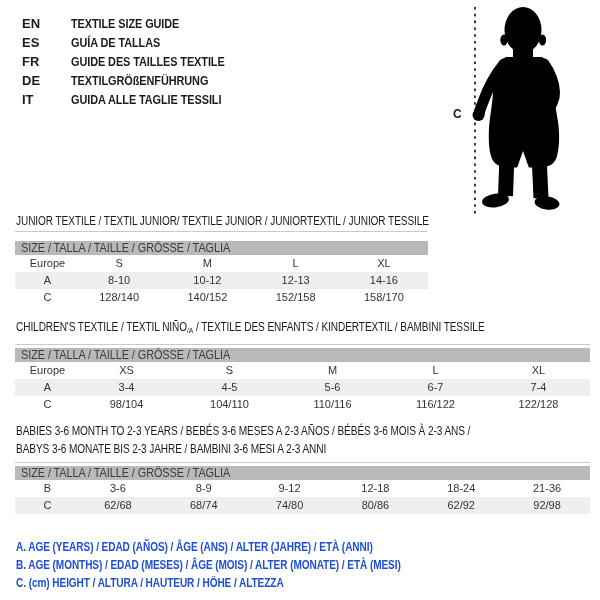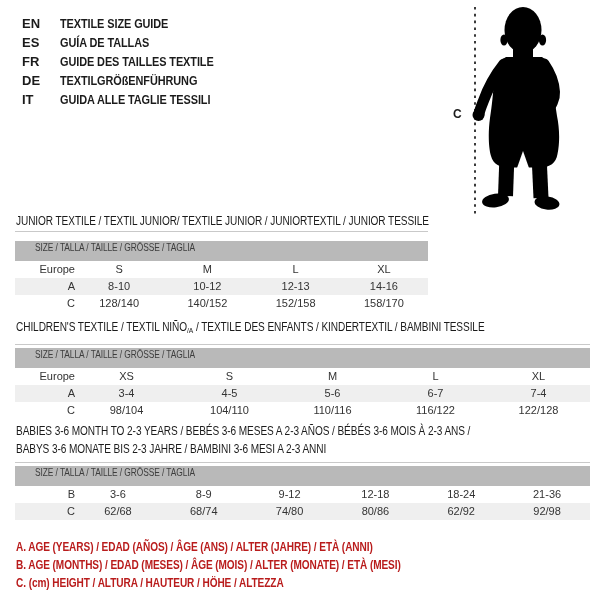--- a/index.html
+++ b/index.html
@@ -10,21 +10,21 @@
   }
   .page{position:absolute;inset:0;}
 
   
   .cond{display:inline-block;transform:scaleX(0.84);transform-origin:0 50%;
         white-space:nowrap;letter-spacing:-0.1px;}
 
   
   .langs{position:absolute;left:22px;top:14px;}
   .lang-row{display:flex;height:19px;line-height:19px;
-            font-weight:bold;font-size:13px;color:#1b1b1b;}
+            font-weight:bold;font-size:13px;color:#1b1b1b;gap:11px;}
   .lang-code{width:38px;flex:0 0 38px;}
 
   
   .figure{position:absolute;left:462px;top:0;width:130px;height:228px;}
   .figure svg{display:block;}
   .fig-label{position:absolute;left:-9px;top:107px;font-weight:bold;
              font-size:12px;color:#1b1b1b;}
 
   
   .sec-title{position:absolute;left:16px;font-weight:normal;font-size:12px;
@@ -33,33 +33,33 @@
   .t-children{top:318px;}
   .t-babies{top:422px;}
   sub.small{font-size:8px;vertical-align:-2px;}
 
   
   .tbl{position:absolute;left:15px;font-size:11px;color:#333;}
   .tbl1{top:231px;width:413px;}
   .tbl2{top:344px;width:575px;}
   .tbl3{top:462px;width:575px;}
   .rule{height:1px;background:#c9c9c9;}
-  .thead{height:20px;line-height:14px;background:#b9b9b9;color:#3d3d3d;
-         font-size:10px;padding-left:20px;}
+  .thead{height:14px;line-height:14px;background:#b9b9b9;color:#3d3d3d;
+         font-size:13px;padding-left:6px;}
   .tbl1 .thead{margin-top:9px;}
   .tbl2 .thead,.tbl3 .thead{margin-top:3px;}
   .trow{display:flex;height:17px;line-height:17px;}
   .trow.shade{background:#efefef;}
-  .tlabel{flex:0 0 55px;padding-left:5px;text-align:right;}
+  .tlabel{flex:0 0 55px;padding-left:5px;text-align:center;}
   .tcell{flex:1;text-align:center;}
 
   
   .footnotes{position:absolute;left:16px;top:538px;}
   .foot-line{height:18px;line-height:18px;font-weight:bold;font-size:12px;
-             color:#b91c1c;white-space:nowrap;}
+             color:#1d4ed8;white-space:nowrap;}
 </style>
 </head>
 <body>
 
 <div class="page">
 
   <div class="langs">
     <div class="lang-row">
       <span class="lang-code">EN</span>
       <span class="cond">TEXTILE SIZE GUIDE</span>

